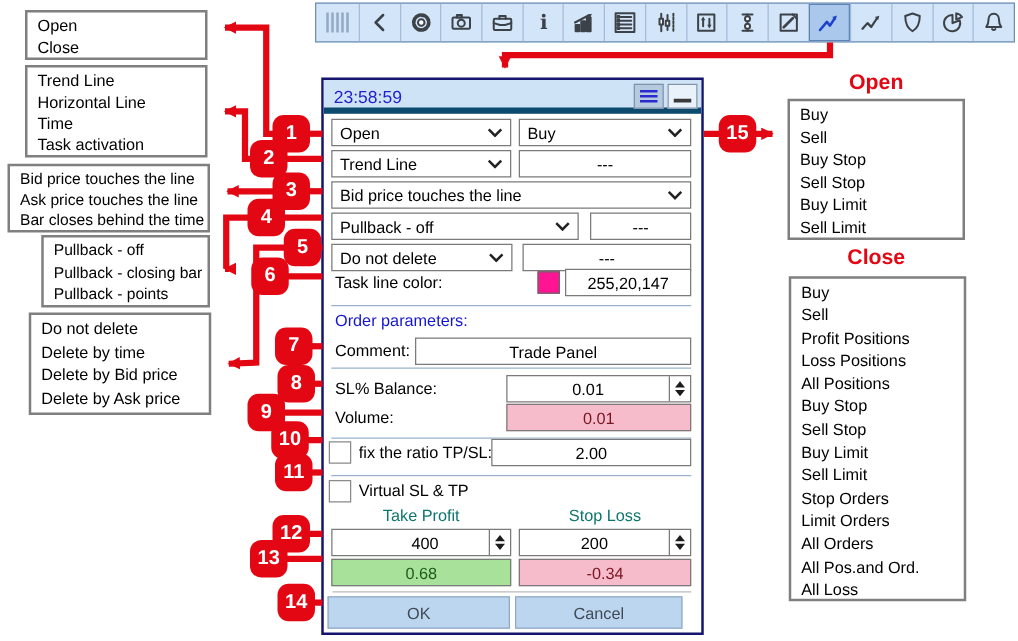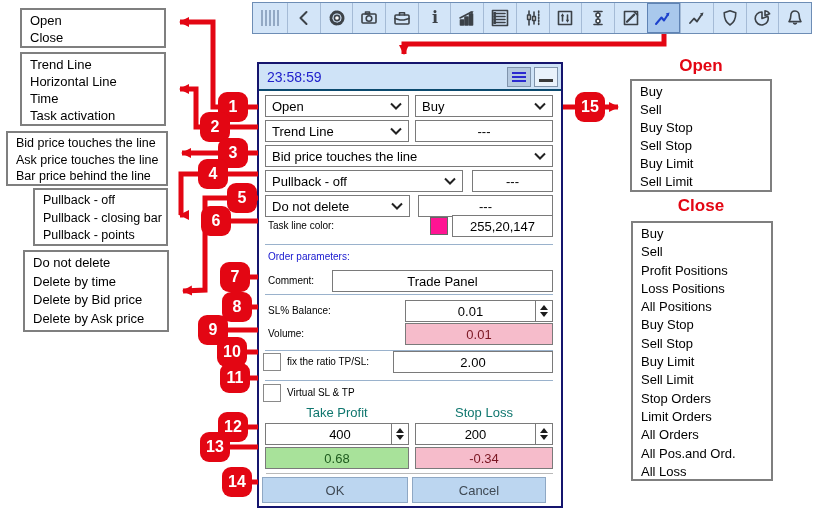--- a/index.html
+++ b/index.html
@@ -16,34 +16,34 @@
   .tbtn { flex:1; display:flex; align-items:center; justify-content:center;
     border-left:1px solid #a5bbd6; background:transparent; cursor:default; }
   .tbtn.sel { background:#a9c8ec; border:1px solid #5f83b4; }
   .tbtn svg { display:block; }
   .tico { stroke:#3c4248; fill:none; stroke-width:1.6; stroke-linecap:round; stroke-linejoin:round; }
 
   
   #panel { left:257px; top:62px; width:306px; height:446px; background:#fff;
     border:2px solid #15156e; }
   #titlebar { position:absolute; left:0; top:0; width:302px; height:27px;
-    background:#cfe3f7; border-bottom:2px solid #0c4a6e; }
+    background:#cfe3f7; border-bottom:5px solid #0c4a6e; }
   #title-text { position:absolute; left:8px; top:0; line-height:26px; font-size:14px; color:#2222cc; }
   .tb-btn { position:absolute; top:3px; width:24px; height:20px; border:1px solid #8094ac; }
   #menu-btn { right:30px; background:#b5c9df; display:flex; flex-direction:column;
     align-items:center; justify-content:center; gap:2px; }
   #menu-btn i { display:block; width:14px; height:2px; background:#2a2ad0; }
   #min-btn { right:3px; background:#e9f2fb; }
   #min-btn i { position:absolute; left:4px; bottom:4px; width:14px; height:3px; background:#3a3a3a; }
 
   .dd { position:absolute; height:22px; border:1px solid #7a7a7a; background:#fff;
     display:flex; align-items:center; justify-content:space-between; padding:0 6px; font-size:13px; }
   .field { position:absolute; height:22px; border:1px solid #7a7a7a; background:#fff;
     display:flex; align-items:center; justify-content:center; font-size:13px; }
-  .plabel { position:absolute; font-size:10px; line-height:22px; color:#000; white-space:nowrap; }
+  .plabel { position:absolute; font-size:13px; line-height:22px; color:#000; white-space:nowrap; }
   .sep { position:absolute; height:1px; background:#9ab2cc; }
   .spin { padding:0; }
   .spin .val { flex:1; text-align:center; }
   .spin .btns { width:17px; align-self:stretch; border-left:1px solid #7a7a7a;
     display:flex; flex-direction:column; align-items:center; justify-content:center; gap:2px; }
   .tri-up { width:0; height:0; border-left:4px solid transparent; border-right:4px solid transparent; border-bottom:5px solid #1c1c1c; }
   .tri-dn { width:0; height:0; border-left:4px solid transparent; border-right:4px solid transparent; border-top:5px solid #1c1c1c; }
   .cb { position:absolute; width:18px; height:18px; border:1px solid #8a8a8a; background:#fff; }
   .col-hdr { position:absolute; font-size:13px; text-align:center; color:#0f766e; }
   .btn { position:absolute; height:26px; background:#bcd6f0; border:1px solid #8fa8c4;
@@ -200,21 +200,21 @@
   </div>
   <div class="obox" style="left:20px; top:52px; width:146px; height:74px; line-height:17px;">
     <div class="oitem">Trend Line</div>
     <div class="oitem">Horizontal Line</div>
     <div class="oitem">Time</div>
     <div class="oitem">Task activation</div>
   </div>
   <div class="obox" style="left:6px; top:131px; width:162px; height:55px; line-height:16.5px; font-size:12.5px;">
     <div class="oitem">Bid price touches the line</div>
     <div class="oitem">Ask price touches the line</div>
-    <div class="oitem">Bar price behind the line</div>
+    <div class="oitem">Bar closes behind the time</div>
   </div>
   <div class="obox" style="left:33px; top:188px; width:135px; height:58px; line-height:17.5px; font-size:12.5px;">
     <div class="oitem">Pullback - off</div>
     <div class="oitem">Pullback - closing bar</div>
     <div class="oitem">Pullback - points</div>
   </div>
   <div class="obox" style="left:23px; top:250px; width:146px; height:82px; line-height:18.5px;">
     <div class="oitem">Do not delete</div>
     <div class="oitem">Delete by time</div>
     <div class="oitem">Delete by Bid price</div>

